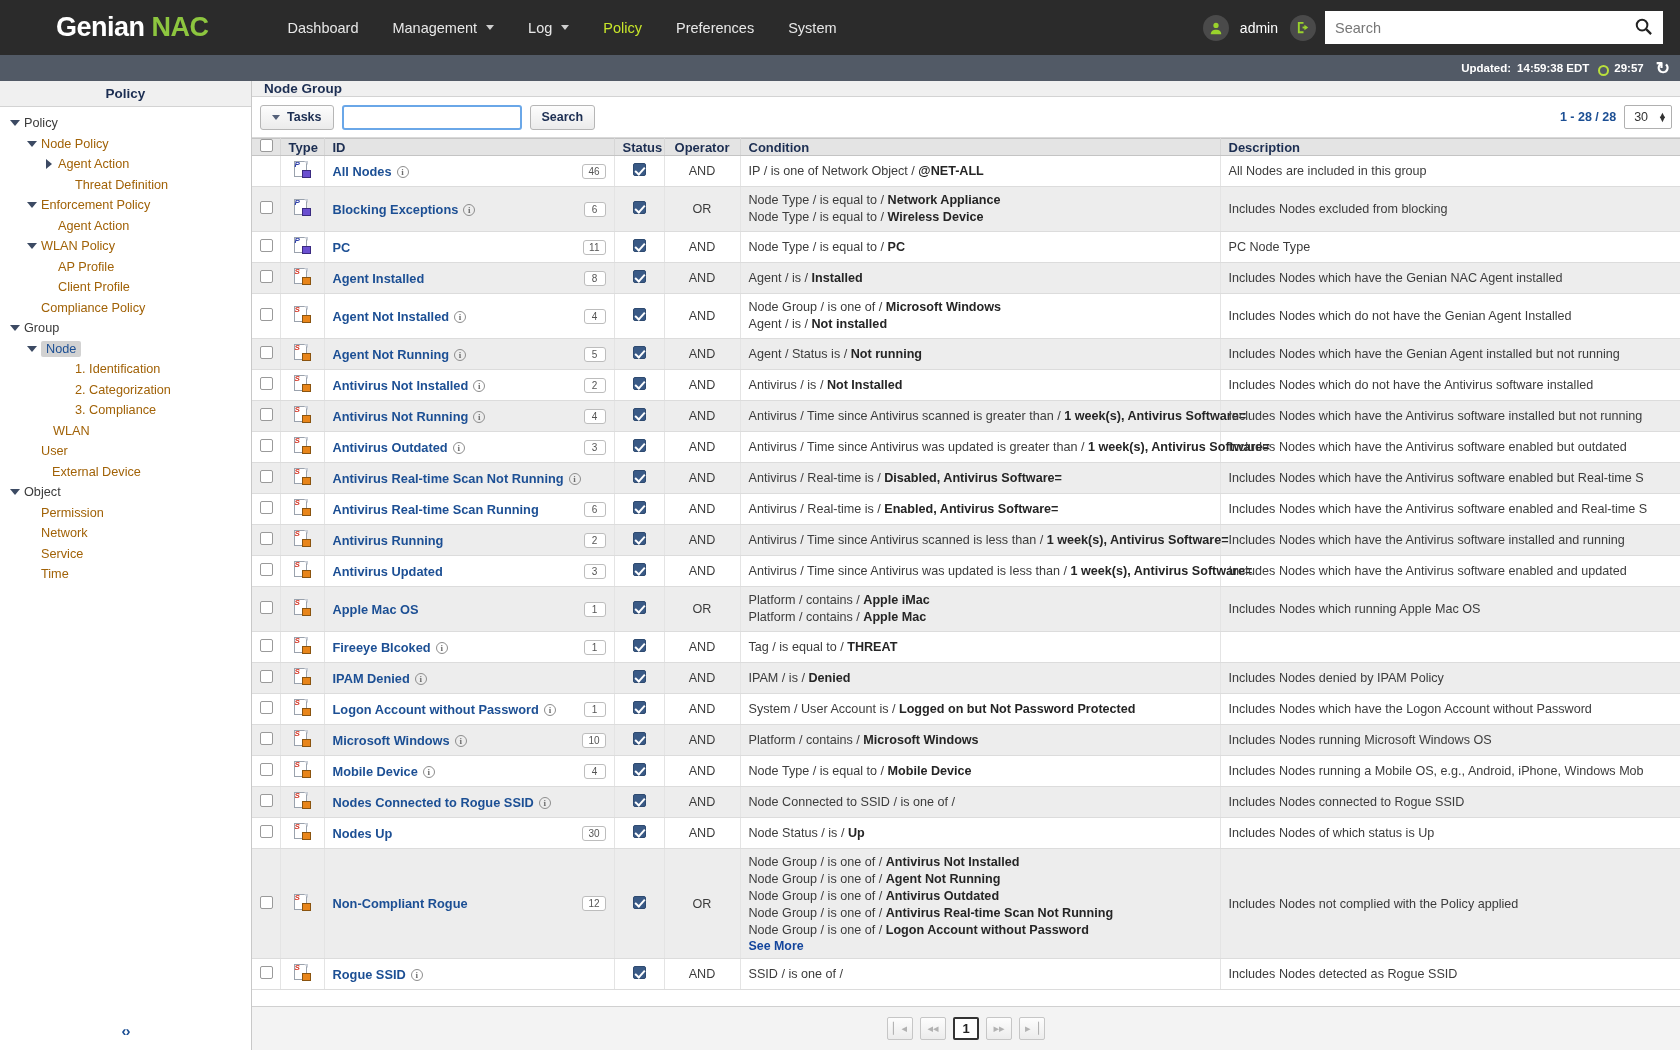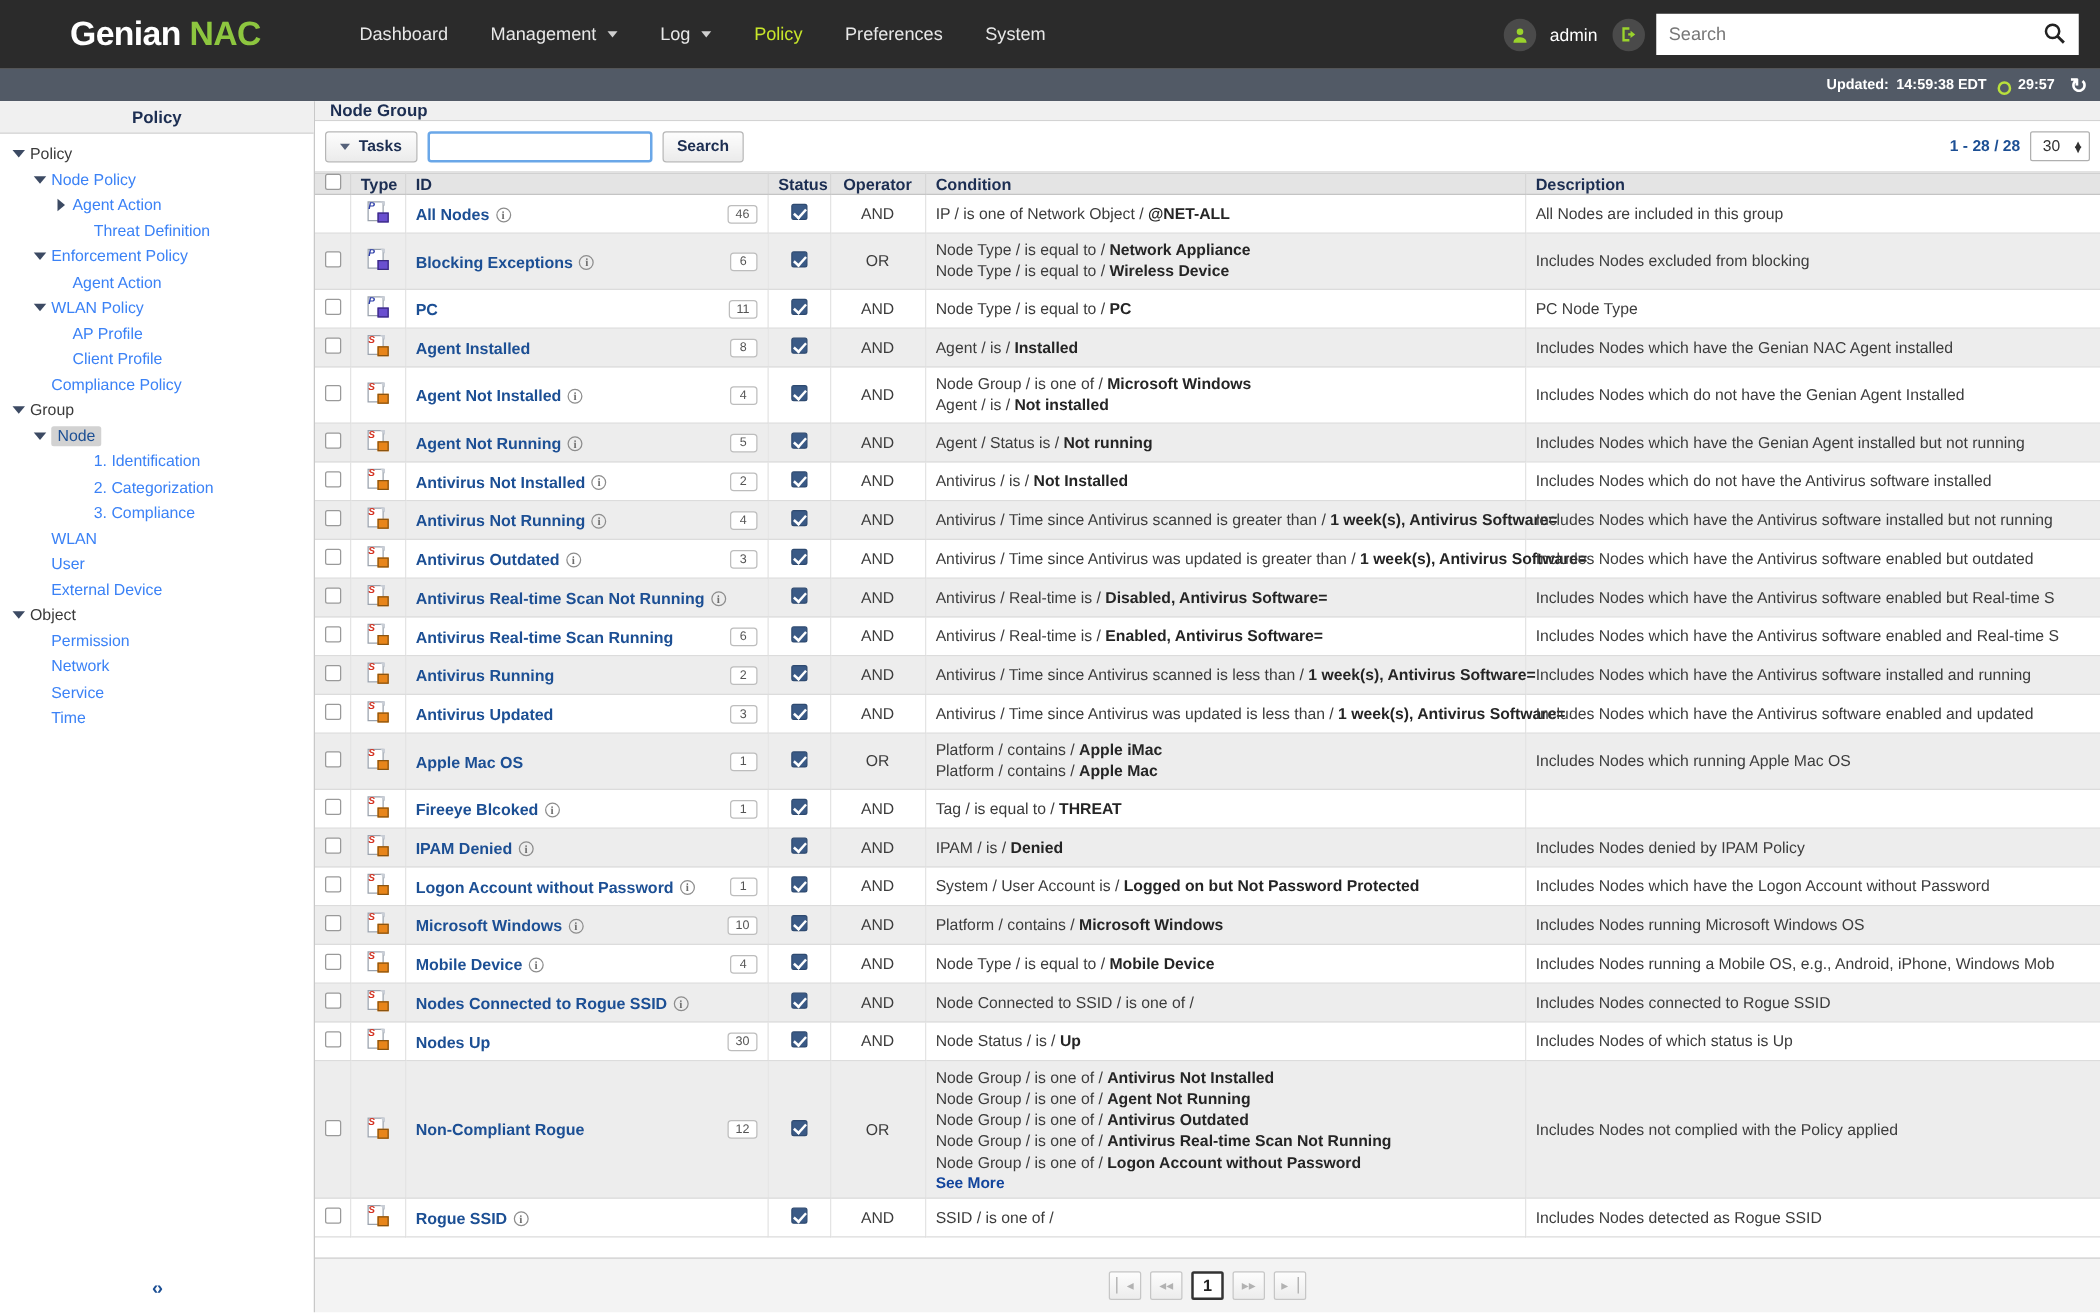--- a/index.html
+++ b/index.html
@@ -81,21 +81,21 @@
   }
   #tree { padding-top: 6px; flex: 1; overflow: hidden; }
   .tnode {
     display: flex; align-items: center; height: 20.5px;
     font-size: 12.7px; cursor: pointer; white-space: nowrap;
   }
   .tw { width: 18px; flex: none; display: flex; align-items: center; justify-content: center; }
   .tri-d { border-left: 5px solid transparent; border-right: 5px solid transparent; border-top: 6px solid #3c4a63; }
   .tri-r { border-top: 5px solid transparent; border-bottom: 5px solid transparent; border-left: 6px solid #3c4a63; }
   .tlabel-dark { color: #3a3a3a; }
-  .tlabel-link { color: #3b82f6; }
+  .tlabel-link { color: #a16207; }
   .tlabel-sel { color: #1c4f94; background: #d2d2d2; padding: 1px 5px; border-radius: 2px; }
   #sidebar-foot {
     height: 40px; display: flex; align-items: center; justify-content: center;
     color: #1c4f94; font-size: 15px; font-weight: bold; letter-spacing: -1px;
     cursor: pointer;
   }
 
   
   #main { flex: 1; display: flex; flex-direction: column; min-width: 0; background: #fff; }
   #pagehdr {
@@ -358,29 +358,29 @@
           <span class="tlabel-link">1. Identification</span>
         </div>
         <div class="tnode" style="padding-left: 57px;">
           <span class="tw"></span>
           <span class="tlabel-link">2. Categorization</span>
         </div>
         <div class="tnode" style="padding-left: 57px;">
           <span class="tw"></span>
           <span class="tlabel-link">3. Compliance</span>
         </div>
+        <div class="tnode" style="padding-left: 35px;">
+          <span class="tw"></span>
+          <span class="tlabel-link">WLAN</span>
+        </div>
         <div class="tnode" style="padding-left: 23px;">
           <span class="tw"></span>
-          <span class="tlabel-link">WLAN</span>
-        </div>
-        <div class="tnode" style="padding-left: 23px;">
-          <span class="tw"></span>
           <span class="tlabel-link">User</span>
         </div>
-        <div class="tnode" style="padding-left: 23px;">
+        <div class="tnode" style="padding-left: 34px;">
           <span class="tw"></span>
           <span class="tlabel-link">External Device</span>
         </div>
         <div class="tnode" style="padding-left: 6px;">
           <span class="tw">
             <i class="tri-d"></i>
           </span>
           <span class="tlabel-dark">Object</span>
         </div>
         <div class="tnode" style="padding-left: 23px;">

